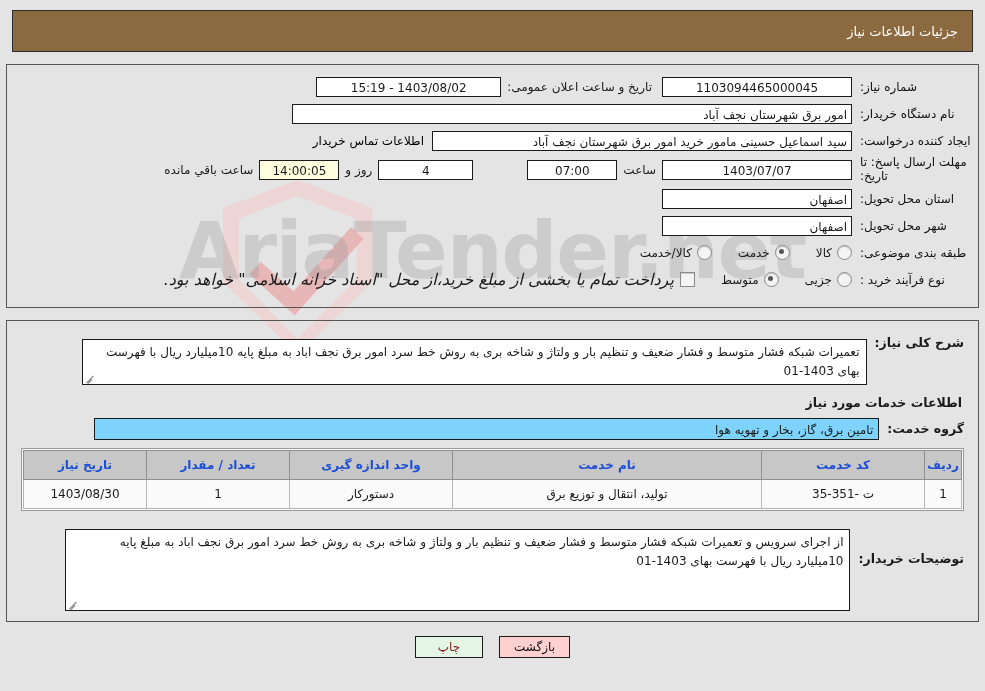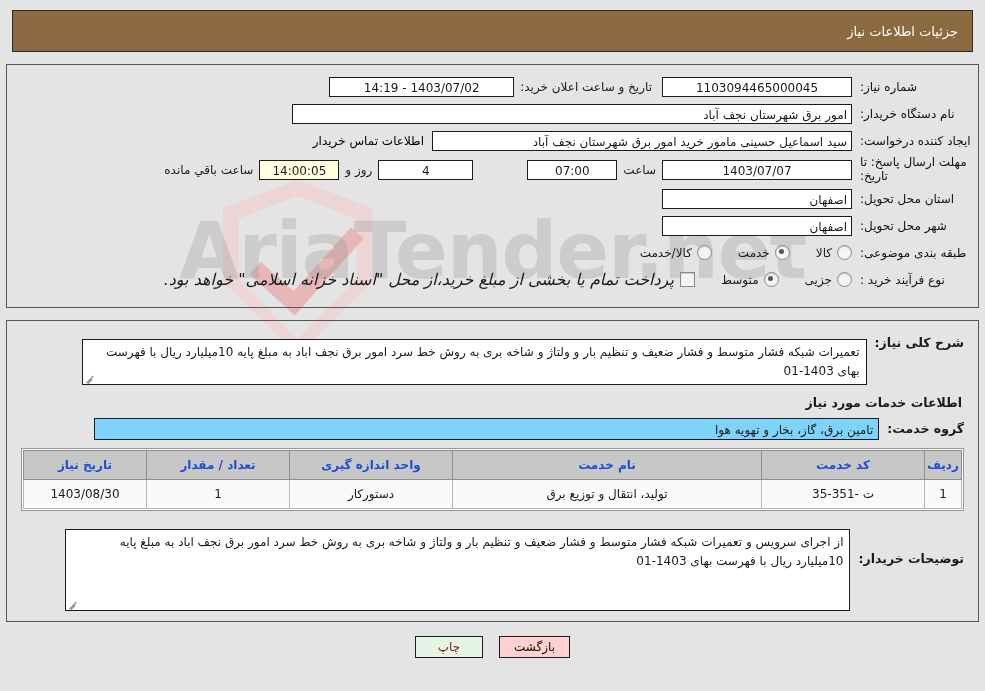--- a/index.html
+++ b/index.html
@@ -350,22 +350,22 @@
 
   <div class="titlebar">
     <span class="title">جزئیات اطلاعات نیاز</span>
   </div>
 
   <div class="panel top">
 
     <div class="row">
       <span class="lbl">شماره نیاز:</span>
       <span class="fld w-need-no">1103094465000045</span>
-      <span class="pub-lbl">تاریخ و ساعت اعلان خرید:</span>
-      <span class="fld w-pub">1403/07/02 - 14:19</span>
+      <span class="pub-lbl">تاریخ و ساعت اعلان عمومی:</span>
+      <span class="fld w-pub">1403/08/02 - 15:19</span>
     </div>
 
     <div class="row">
       <span class="lbl">نام دستگاه خریدار:</span>
       <span class="fld w-org">امور برق شهرستان نجف آباد</span>
     </div>
 
     <div class="row">
       <span class="lbl">ایجاد کننده درخواست:</span>
       <span class="fld w-creator">سید اسماعیل  حسینی  مامور خرید  امور برق شهرستان نجف آباد</span>

